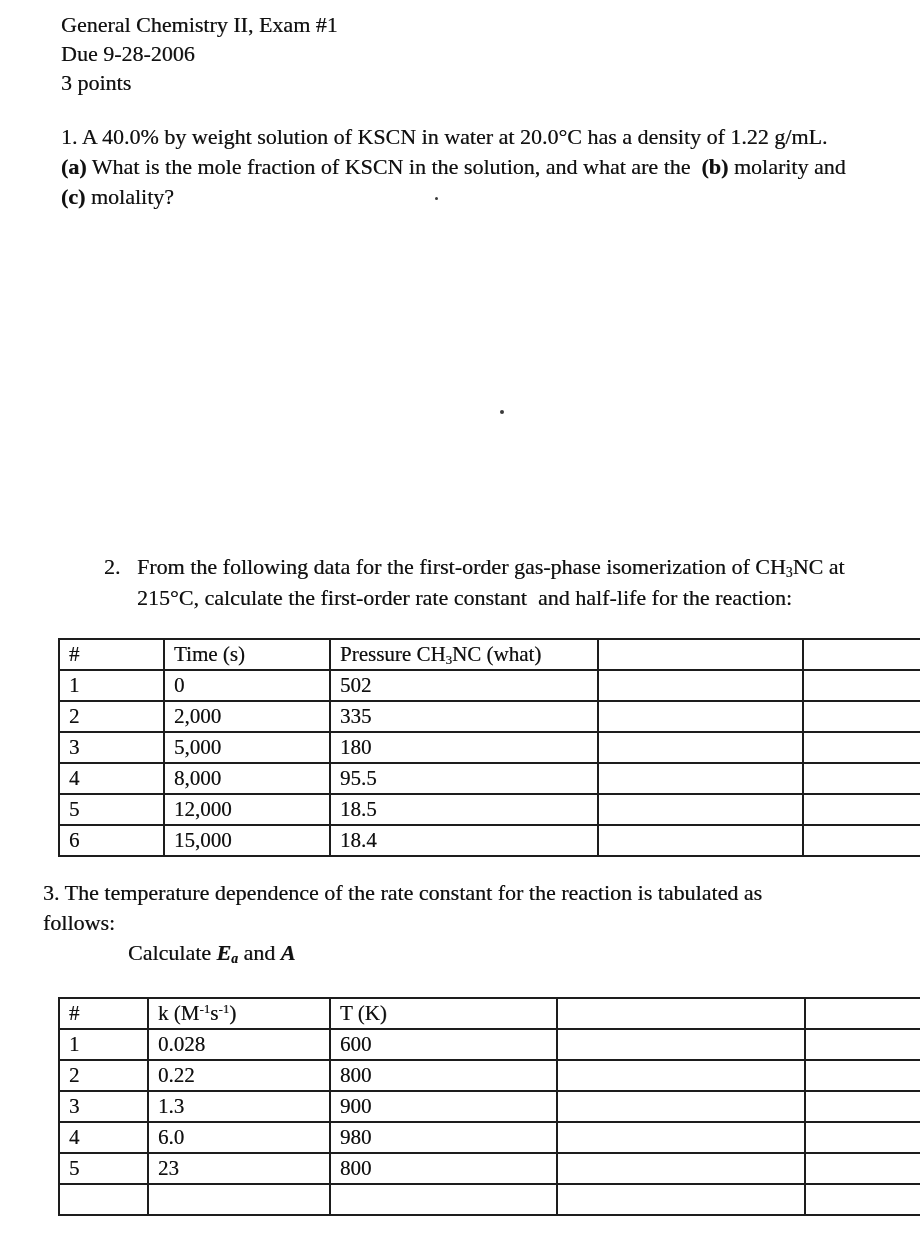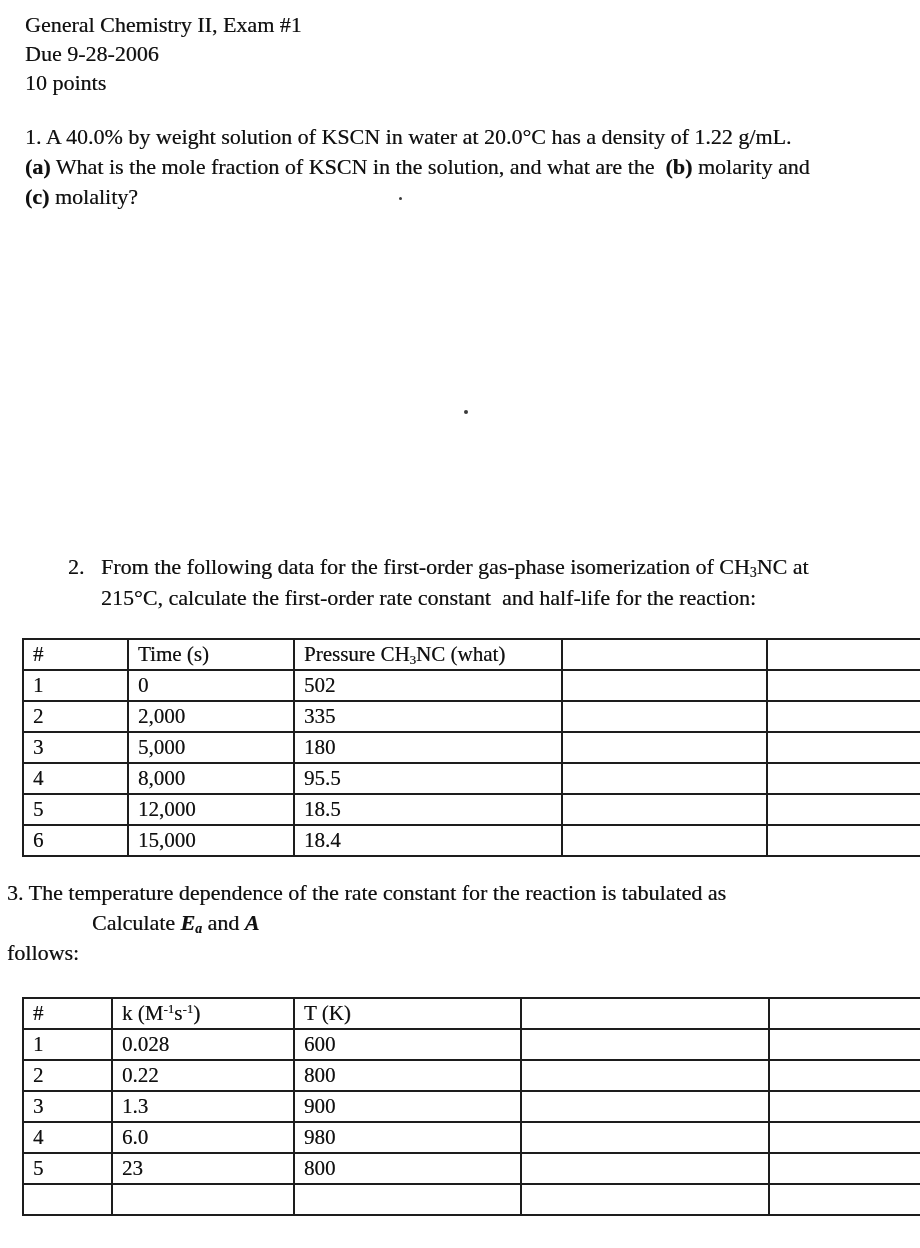--- a/index.html
+++ b/index.html
@@ -4,21 +4,21 @@
 <style>
   html, body { margin: 0; padding: 0; }
   body {
     width: 920px; height: 1248px;
     background: #ffffff;
     overflow: hidden;
     position: relative;
     font-family: "Liberation Serif", serif;
     color: #101010;
   }
-  .page { position: absolute; inset: 0; text-shadow: 0.35px 0.35px 0 rgba(0,0,0,0.55); }
+  .page { position: absolute; inset: 0; text-shadow: 0.35px 0.35px 0 rgba(0,0,0,0.55); margin-left: 36px; }
   .block { position: absolute; font-size: 22px; }
   .line { white-space: pre-wrap; }
 
   .header-block { left: 25px; top: 10px; line-height: 29px; }
   .q1-block { left: 25px; top: 122px; line-height: 30px; }
   .q2-block { left: 68px; top: 551px; line-height: 31px; display: flex; }
   .q2-num { width: 33px; flex: 0 0 33px; }
   .q3-block { left: 7px; top: 878px; line-height: 30px; }
   .q3-indent { margin-left: 85px; }
 
@@ -52,21 +52,21 @@
   .noise-2 { left: 464px; top: 410px; width: 4px; height: 4px; }
 </style>
 </head>
 <body>
 
 <div class="page">
 
   <div class="block header-block">
     <div class="line">General Chemistry II, Exam #1</div>
     <div class="line">Due 9-28-2006</div>
-    <div class="line">10 points</div>
+    <div class="line">3 points</div>
   </div>
 
   <div class="block q1-block">
     <div class="line">1. A 40.0% by weight solution of KSCN in water at 20.0°C has a density of 1.22 g/mL.</div>
     <div class="line"><span class="b">(a)</span><span> What is the mole fraction of KSCN in the solution, and what are the  </span><span class="b">(b)</span><span> molarity and</span></div>
     <div class="line"><span class="b">(c)</span><span> molality?</span></div>
   </div>
 
   <div class="block q2-block">
     <span class="q2-num">2.</span>
@@ -132,22 +132,22 @@
         <td>15,000</td>
         <td>18.4</td>
         <td></td>
         <td></td>
       </tr>
     </tbody>
   </table>
 
   <div class="block q3-block">
     <div class="line">3. The temperature dependence of the rate constant for the reaction is tabulated as</div>
+    <div class="line">follows:</div>
     <div class="line q3-indent"><span>Calculate </span><span class="bi"><span>E</span><sub>a</sub></span><span> and </span><span class="bi">A</span></div>
-    <div class="line">follows:</div>
   </div>
 
   <table class="scan-table t2">
     <colgroup>
       <col style="width:89px">
         <col style="width:182px">
         <col style="width:227px">
         <col style="width:248px">
         <col>
     </colgroup>

